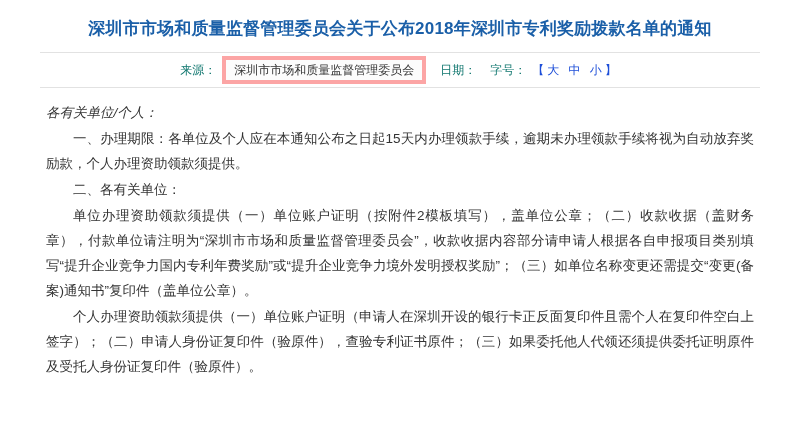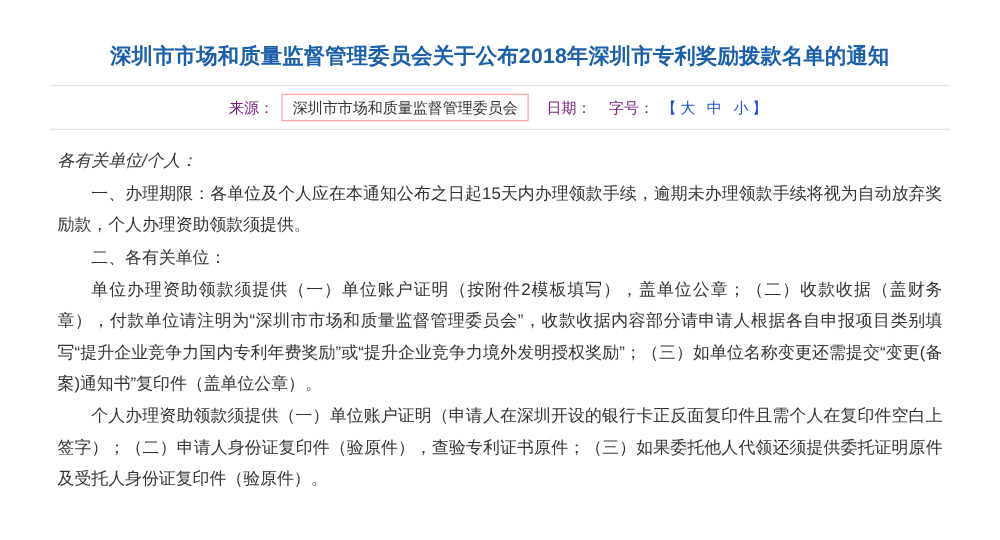--- a/index.html
+++ b/index.html
@@ -21,21 +21,21 @@
     box-sizing: border-box;
     padding: 0 46px;
     background: #fff;
   }
   .doc-title {
     text-align: center;
     color: #1a5fa8;
     font-size: 17px;
     font-weight: bold;
     line-height: 26px;
-    padding-top: 32px;
+    padding-top: 16px;
     padding-bottom: 10px;
     letter-spacing: 0.2px;
   }
   .meta-bar {
     display: flex;
     align-items: center;
     justify-content: center;
     gap: 14px;
     border-top: 1px solid #e2e2e2;
     border-bottom: 1px solid #e2e2e2;
@@ -45,25 +45,25 @@
     margin: 0 -6px;
     padding: 0 6px;
   }
   .meta-group {
     display: flex;
     align-items: center;
     gap: 6px;
     white-space: nowrap;
   }
   .meta-label {
-    color: #701a75;
+    color: #0f766e;
     font-size: 12px;
   }
   .meta-box {
-    border: 1px solid #fca5a5;
+    border: 4px solid #fca5a5;
     background: #fcfcfc;
     padding: 2px 8px;
     font-size: 12px;
     color: #333;
     line-height: 16px;
   }
   .font-sizes {
     color: #1d4ed8;
     font-size: 12px;
     letter-spacing: 3px;

